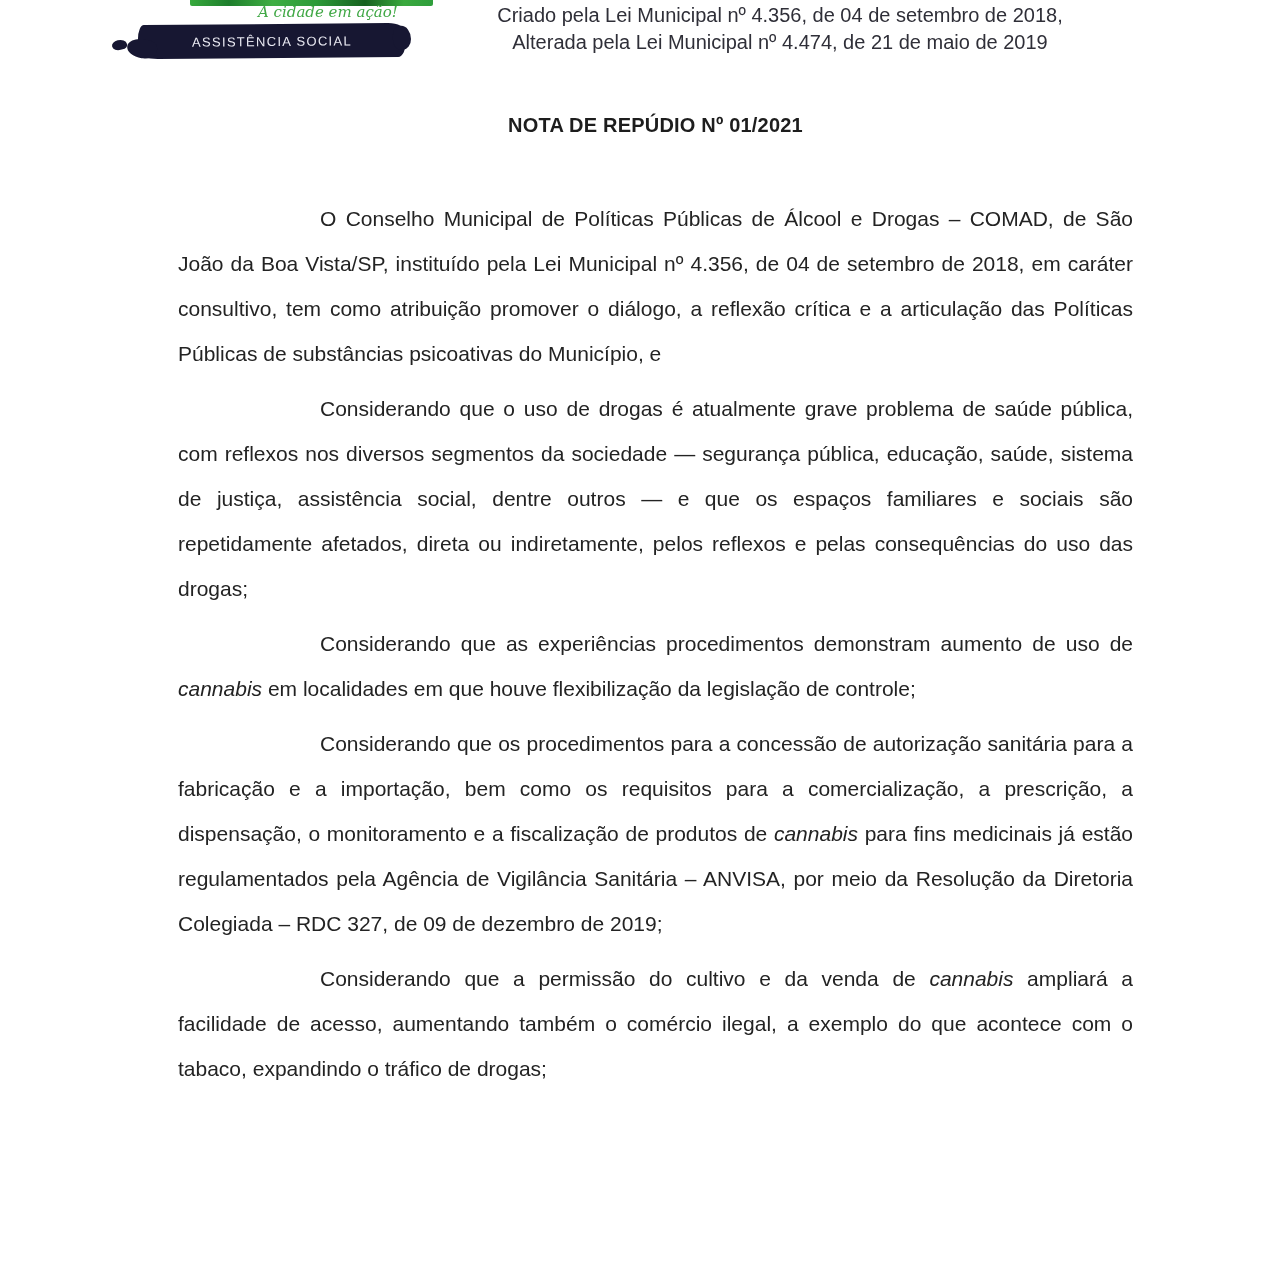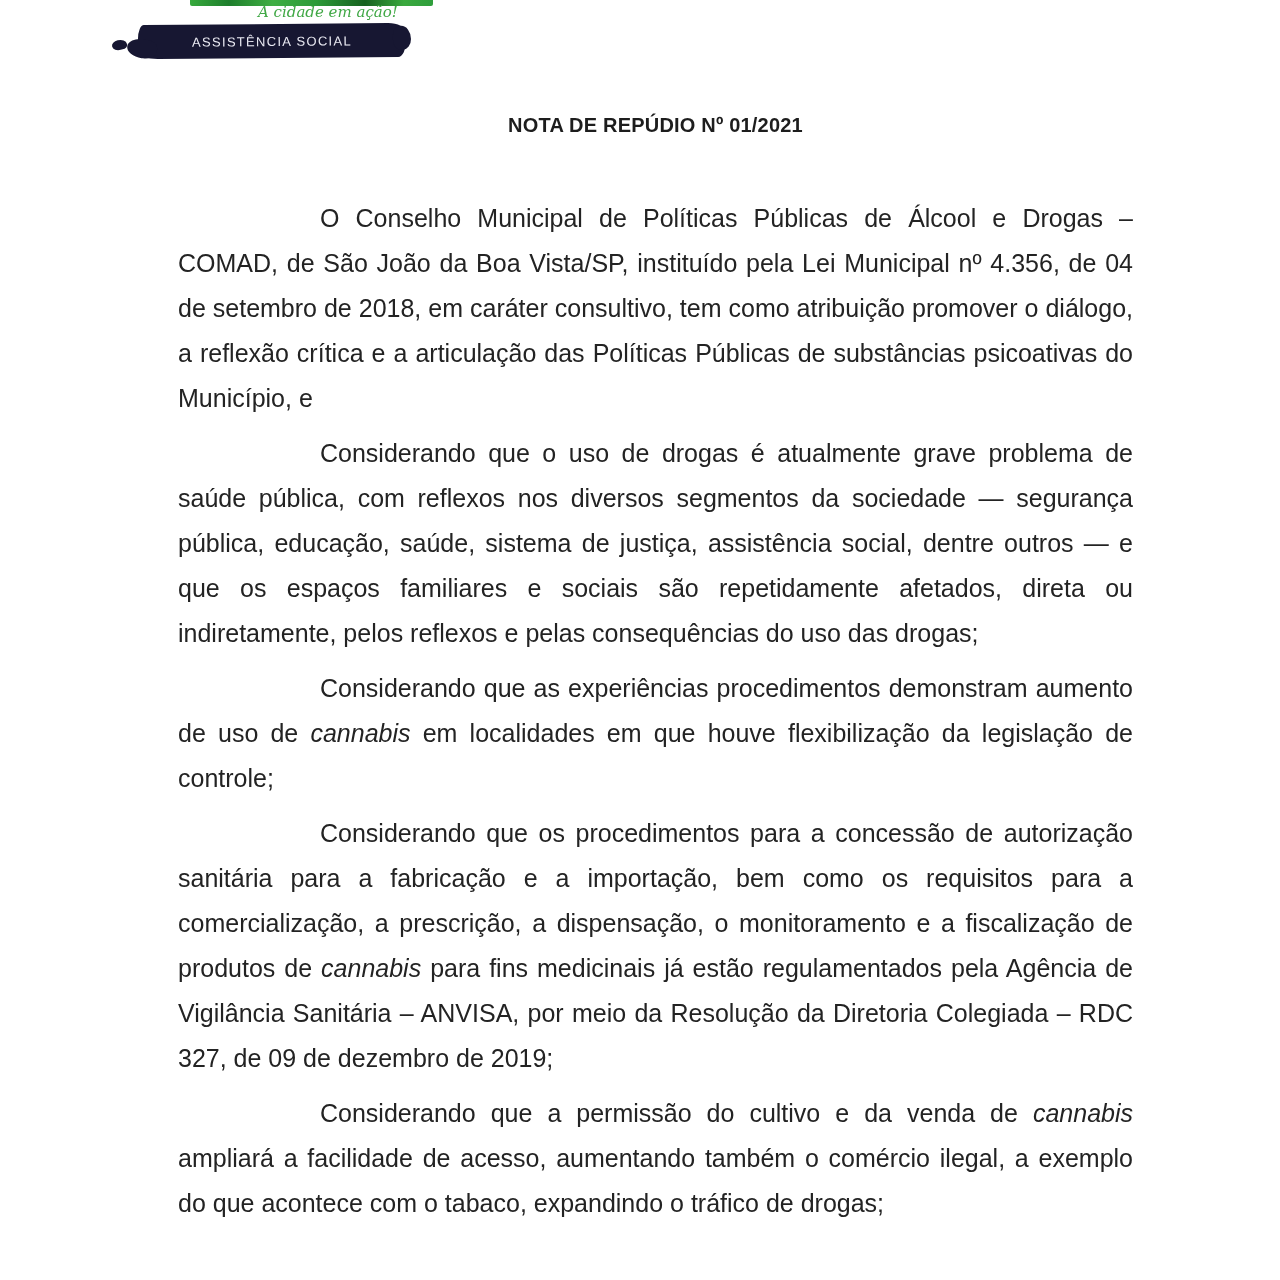--- a/index.html
+++ b/index.html
@@ -128,21 +128,21 @@
   .doc-body {
     position: absolute;
     top: 196px;
     left: 178px;
     width: 955px;
   }
   .para {
     margin: 0 0 10px 0;
     text-align: justify;
     text-indent: 142px;
-    font-size: 25px;
+    font-size: 21px;
     line-height: 45px;
     color: #232323;
   }
   .para .italic {
     font-style: italic;
   }
 </style>
 </head>
 <body>
 
@@ -151,20 +151,22 @@
   <div class="logo">
     <div class="logo-green-bar"></div>
     <div class="logo-tagline">A cidade em ação!</div>
     <div class="logo-banner">
       <span class="banner-label">ASSISTÊNCIA SOCIAL</span>
     </div>
     <div class="logo-speck"></div>
   </div>
 
   <div class="header-text">
+    <div>Criado pela Lei Municipal nº 4.356, de 04 de setembro de 2018,</div>
+    <div>Alterada pela Lei Municipal nº 4.474, de 21 de maio de 2019</div>
   </div>
 
   <h1 class="doc-title">NOTA DE REPÚDIO Nº 01/2021</h1>
 
   <div class="doc-body">
       <p class="para"><span>O Conselho Municipal de Políticas Públicas de Álcool e Drogas – COMAD, de São João da Boa Vista/SP, instituído pela Lei Municipal nº 4.356, de 04 de setembro de 2018, em caráter consultivo, tem como atribuição promover o diálogo, a reflexão crítica e a articulação das Políticas Públicas de substâncias psicoativas do Município, e</span></p>
       <p class="para"><span>Considerando que o uso de drogas é atualmente grave problema de saúde pública, com reflexos nos diversos segmentos da sociedade — segurança pública, educação, saúde, sistema de justiça, assistência social, dentre outros — e que os espaços familiares e sociais são repetidamente afetados, direta ou indiretamente, pelos reflexos e pelas consequências do uso das drogas;</span></p>
       <p class="para"><span>Considerando que as experiências procedimentos demonstram aumento de uso de </span><span class="italic">cannabis</span><span> em localidades em que houve flexibilização da legislação de controle;</span></p>
       <p class="para"><span>Considerando que os procedimentos para a concessão de autorização sanitária para a fabricação e a importação, bem como os requisitos para a comercialização, a prescrição, a dispensação, o monitoramento e a fiscalização de produtos de </span><span class="italic">cannabis</span><span> para fins medicinais já estão regulamentados pela Agência de Vigilância Sanitária – ANVISA, por meio da Resolução da Diretoria Colegiada – RDC 327, de 09 de dezembro de 2019;</span></p>
       <p class="para"><span>Considerando que a permissão do cultivo e da venda de </span><span class="italic">cannabis</span><span> ampliará a facilidade de acesso, aumentando também o comércio ilegal, a exemplo do que acontece com o tabaco, expandindo o tráfico de drogas;</span></p>

